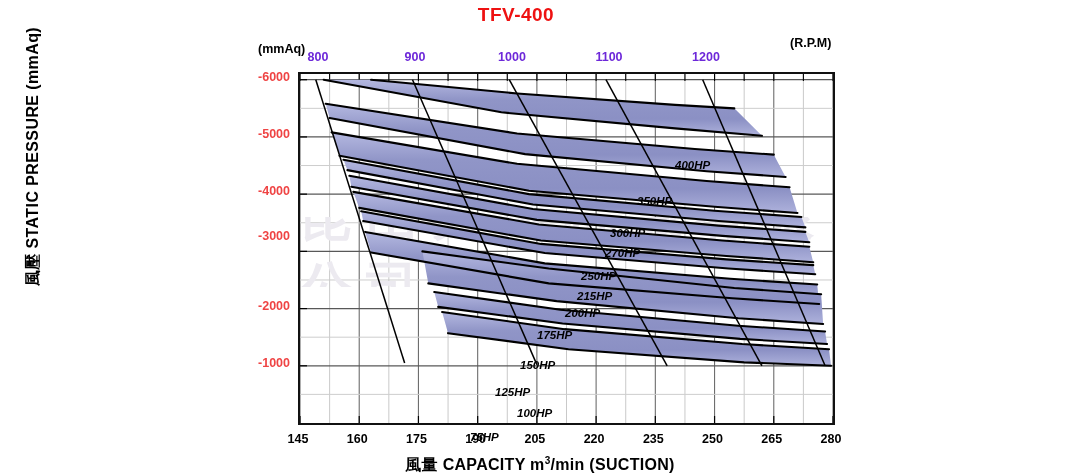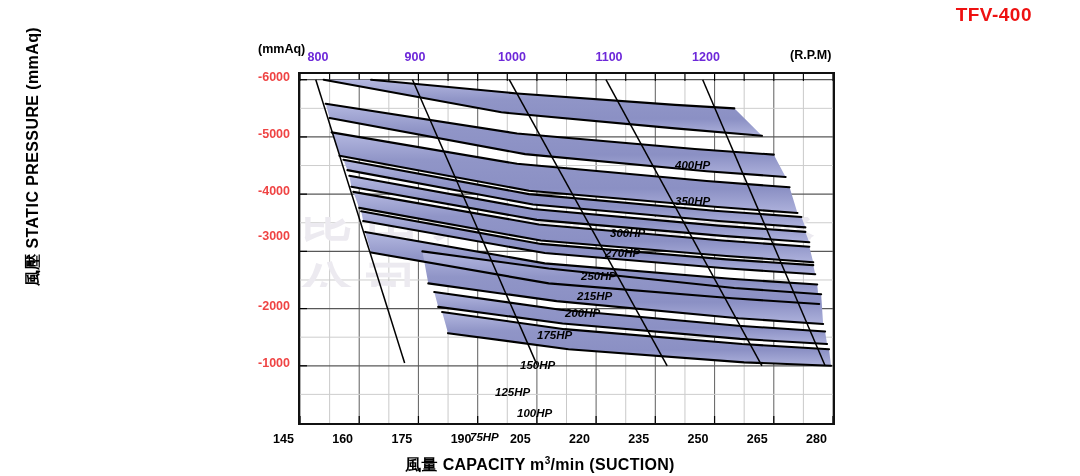--- a/index.html
+++ b/index.html
@@ -1,46 +1,46 @@
 <!DOCTYPE html>
 <html><head>
 <meta charset="utf-8">
 <style>
   html,body{margin:0;padding:0;background:#ffffff;}
   body{width:1080px;height:476px;font-family:"Liberation Sans",sans-serif;position:relative;overflow:hidden;}
 
   
   #title{
-    position:absolute;left:0;top:4px;width:1032px;text-align:right;
+    position:absolute;left:0;top:4px;width:1032px;text-align:center;
     font-size:19px;font-weight:bold;color:#ee1111;letter-spacing:.5px;
   }
 
   
   #plot{
     position:absolute;left:298px;top:72px;width:537px;height:353px;
     border:2px solid #111;box-sizing:border-box;background:#fff;
   }
   #gridsvg,#datasvg,#wmsvg{position:absolute;left:0;top:0;width:533px;height:349px;}
-  .xtick{position:absolute;font-size:12.5px;font-weight:bold;color:#000;text-align:left;width:50px;}
+  .xtick{position:absolute;font-size:12.5px;font-weight:bold;color:#000;text-align:center;width:50px;}
   .ytick{position:absolute;font-size:12.5px;font-weight:bold;color:#ef4444;text-align:right;width:60px;}
   .rpmtick{position:absolute;font-size:12.5px;font-weight:bold;color:#6d28d9;text-align:center;width:50px;}
 
   #ylabel{
     position:absolute;left:-132px;top:146px;width:330px;
     transform:rotate(-90deg);transform-origin:center center;
     font-size:16px;font-weight:bold;text-align:center;white-space:nowrap;
     letter-spacing:.4px;
   }
   #xlabel{
     position:absolute;left:0;top:455px;width:1080px;text-align:center;
     font-size:16px;font-weight:bold;white-space:nowrap;letter-spacing:.3px;
   }
   #xlabel sup{font-size:10px;vertical-align:super;}
   #mmaq{position:absolute;left:258px;top:42px;font-size:12.5px;font-weight:bold;}
-  #rpmunit{position:absolute;left:790px;top:48px;font-size:12.5px;font-weight:bold;}
+  #rpmunit{position:absolute;left:790px;top:36px;font-size:12.5px;font-weight:bold;}
 
   
   .hp{
     position:absolute;font-size:11.5px;font-weight:bold;font-style:italic;
     color:#000;white-space:nowrap;
   }
   
   #watermark{
     position:absolute;left:298px;top:215px;width:537px;height:70px;
     display:flex;align-items:center;justify-content:center;
@@ -203,21 +203,21 @@
       <path d="M142.13 238.01 L264.53 255.17 L442.19 270.05 L529.05 275.20" fill="none" stroke="#000" stroke-width="2.1" stroke-linecap="round"></path>
       <path d="M148.06 259.18 L268.47 275.20 L444.17 288.35 L531.03 291.79" fill="none" stroke="#000" stroke-width="2.1" stroke-linecap="round"></path>
       <line x1="15.79" y1="5.72" x2="104.63" y2="288.93" stroke="#000" stroke-width="1.5"></line>
       <line x1="112.52" y1="5.72" x2="236.89" y2="290.64" stroke="#000" stroke-width="1.5"></line>
       <line x1="209.25" y1="5.72" x2="367.18" y2="291.79" stroke="#000" stroke-width="1.5"></line>
       <line x1="305.98" y1="5.72" x2="461.93" y2="291.79" stroke="#000" stroke-width="1.5"></line>
       <line x1="402.71" y1="5.72" x2="525.10" y2="291.79" stroke="#000" stroke-width="1.5"></line>
     </svg>
   <div id="hplabels">
       <div class="hp" style="left: 375px; top: 85px;">400HP</div>
-      <div class="hp" style="left: 337px; top: 121px; padding-left: 38px;">350HP</div>
+      <div class="hp" style="left: 337px; top: 121px;">350HP</div>
       <div class="hp" style="left: 310px; top: 153px;">300HP</div>
       <div class="hp" style="left: 305px; top: 173px;">270HP</div>
       <div class="hp" style="left: 281px; top: 196px;">250HP</div>
       <div class="hp" style="left: 277px; top: 216px;">215HP</div>
       <div class="hp" style="left: 265px; top: 233px;">200HP</div>
       <div class="hp" style="left: 237px; top: 255px;">175HP</div>
       <div class="hp" style="left: 220px; top: 285px;">150HP</div>
       <div class="hp" style="left: 195px; top: 312px;">125HP</div>
       <div class="hp" style="left: 181px; top: 333px; margin-left: 36px;">100HP</div>
       <div class="hp" style="left: 170px; top: 357px;">75HP</div>

